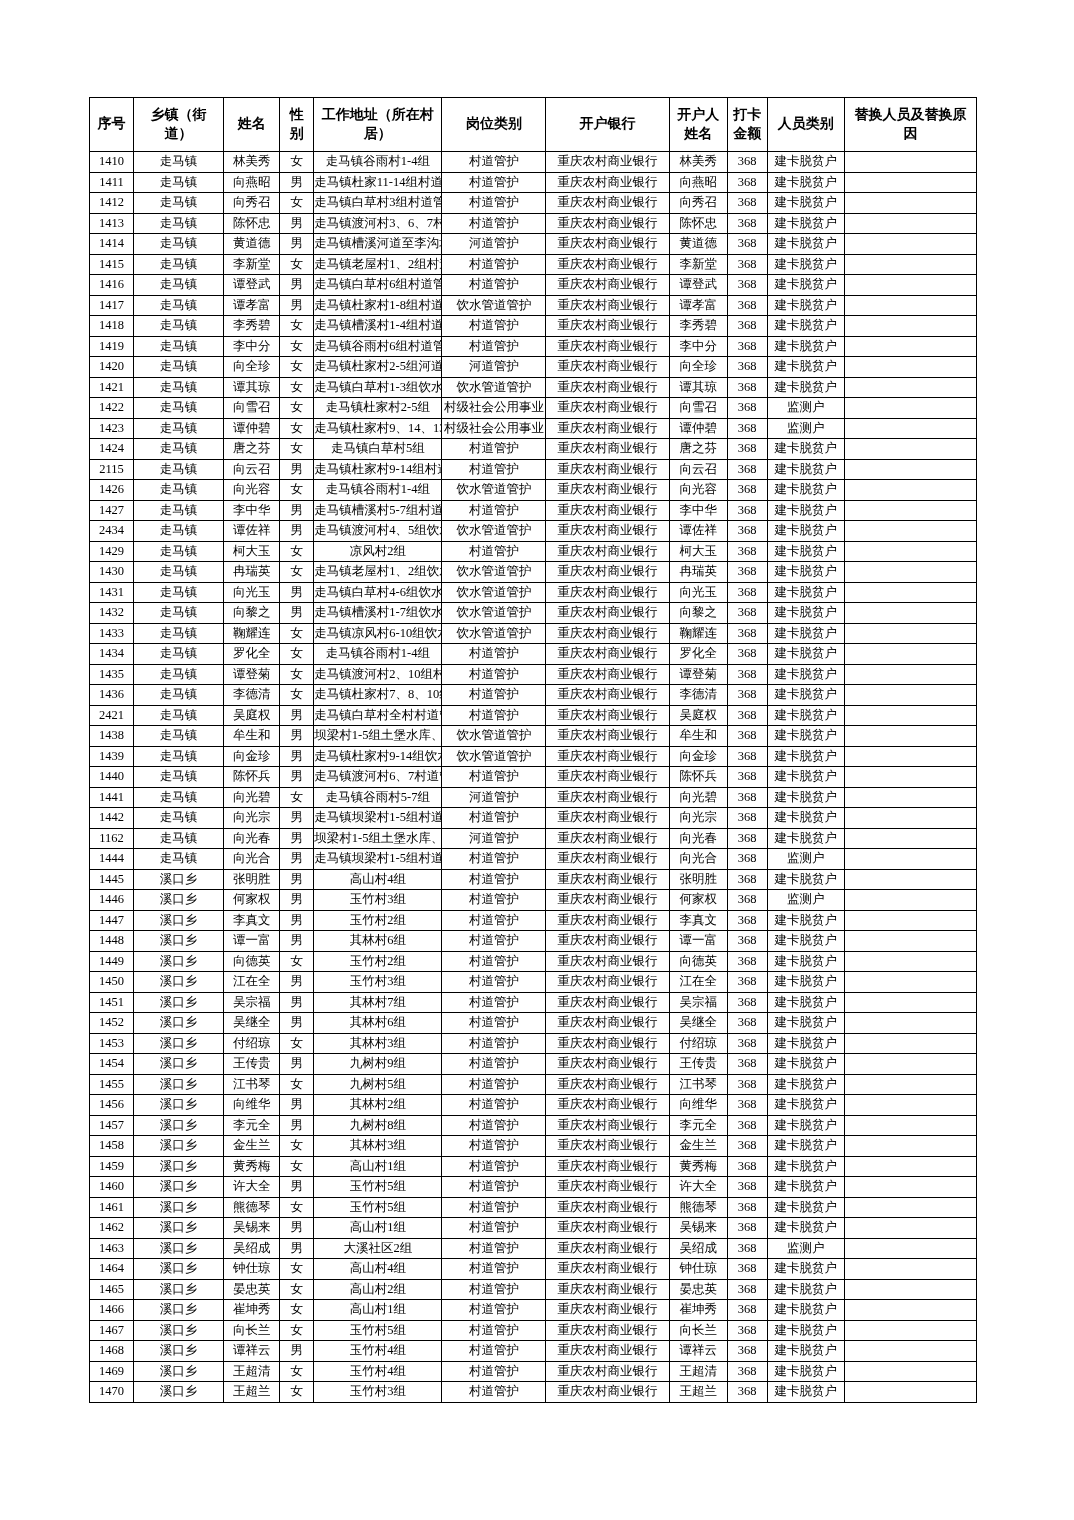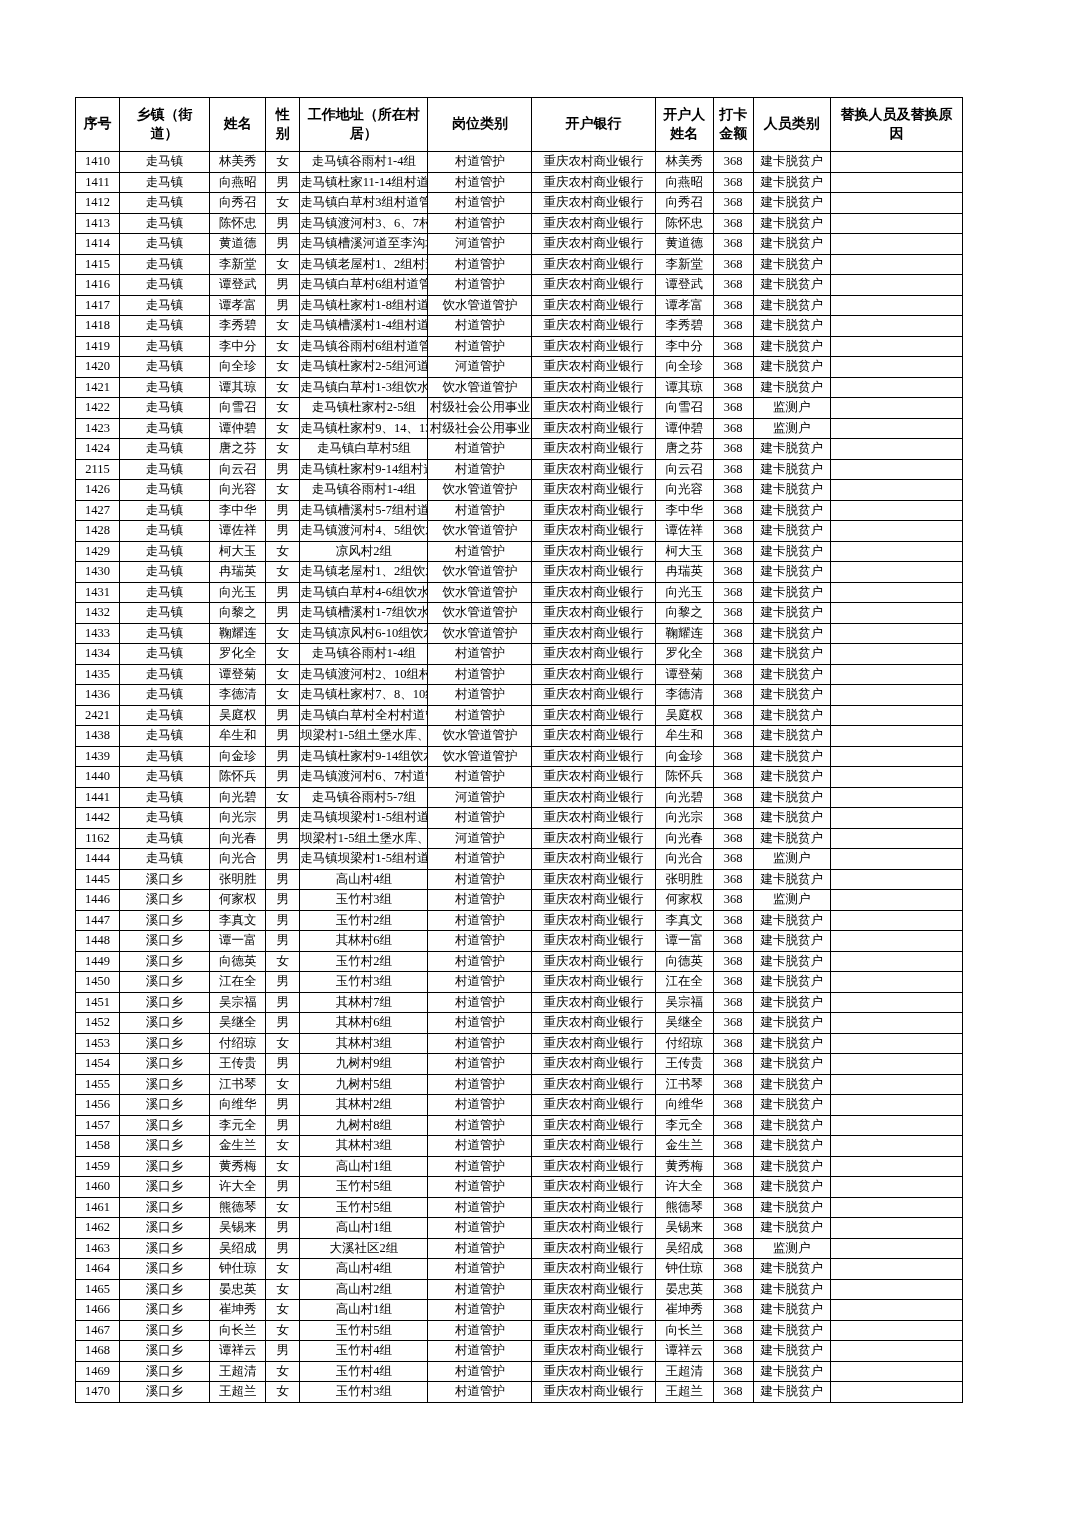--- a/index.html
+++ b/index.html
@@ -9,21 +9,21 @@
   }
   body {
     width: 1074px;
     height: 1520px;
     position: relative;
     font-family: "Liberation Serif", "DejaVu Serif", serif;
     color: #000000;
   }
   .sheet {
     position: absolute;
-    left: 75px;
+    left: 89px;
     top: 97px;
   }
   table {
     border-collapse: collapse;
     table-layout: fixed;
     width: 888px;
     background: #ffffff;
   }
   th, td {
     border: 1px solid #000000;
@@ -736,21 +736,21 @@
           </td>
           <td>
             <div class="cell">建卡脱贫户</div>
           </td>
           <td>
             <div class="cell"></div>
           </td>
         </tr>
         <tr>
           <td>
-            <div class="cell">1428</div>
+            <div class="cell">2434</div>
           </td>
           <td>
             <div class="cell">走马镇</div>
           </td>
           <td>
             <div class="cell">谭佐祥</div>
           </td>
           <td>
             <div class="cell">男</div>
           </td>

